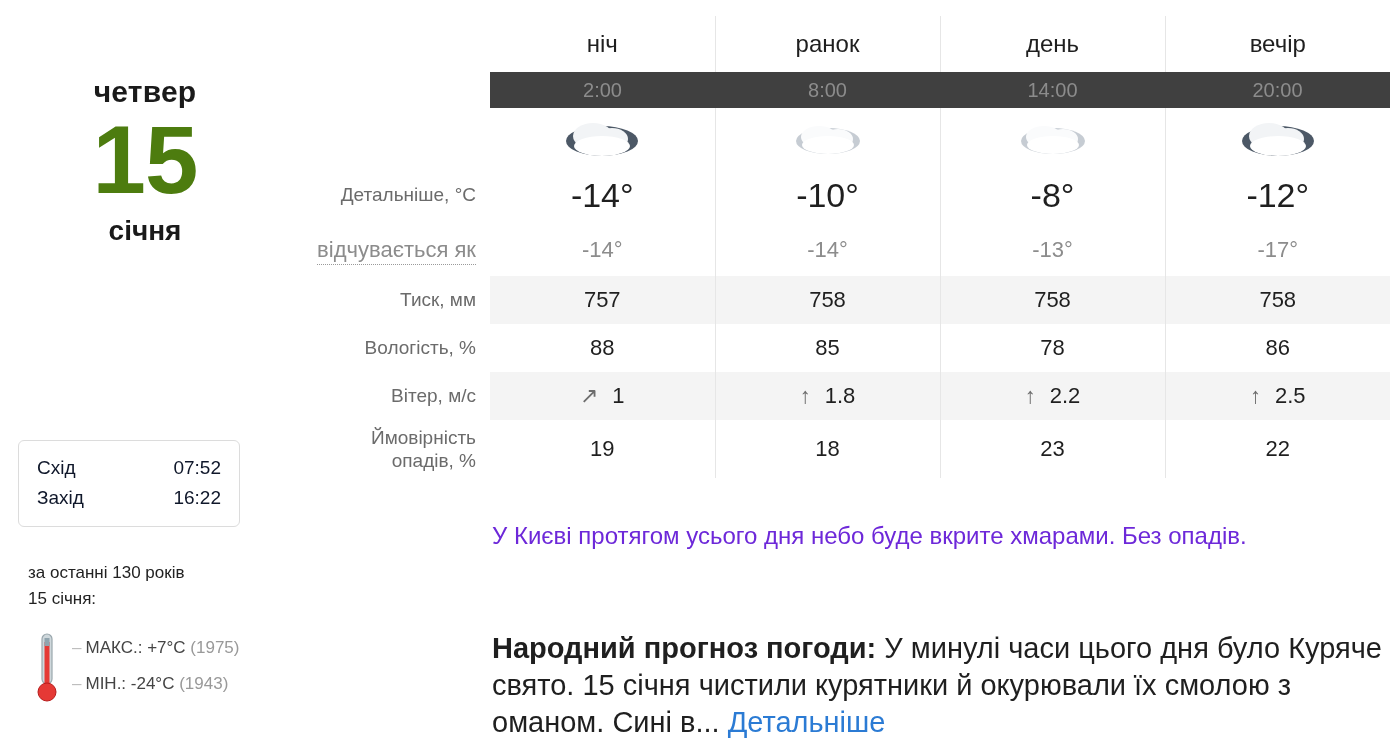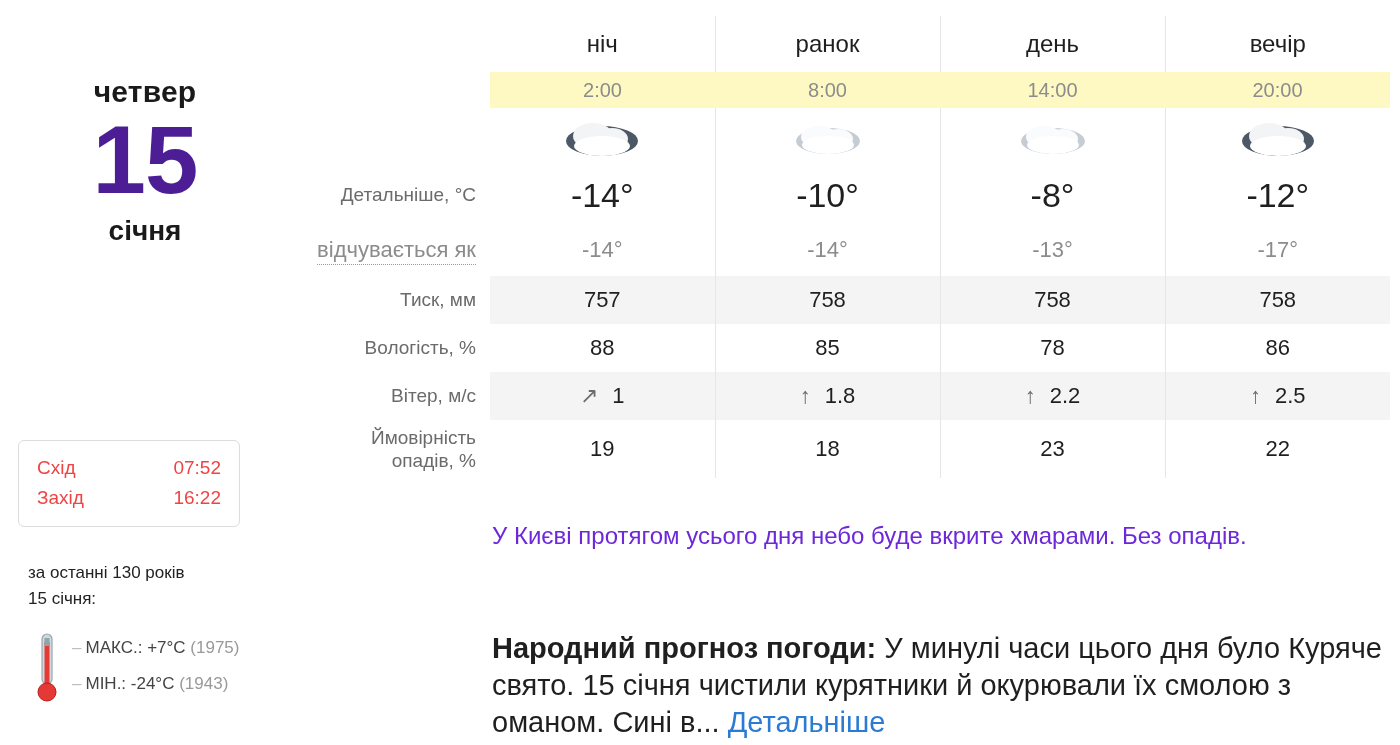--- a/index.html
+++ b/index.html
@@ -35,21 +35,21 @@
   .date-weekday {
     font-size: 30px;
     font-weight: bold;
     color: #1a1a1a;
     line-height: 36px;
     letter-spacing: 0.2px;
   }
   .date-day {
     font-size: 96px;
     font-weight: bold;
-    color: #4c1d95;
+    color: #4d7c0f;
     line-height: 100px;
     letter-spacing: -1px;
   }
   .date-month {
     font-size: 28px;
     font-weight: bold;
     color: #1a1a1a;
     line-height: 34px;
     margin-top: 4px;
   }
@@ -62,21 +62,21 @@
     box-sizing: border-box;
     border: 1px solid #dcdcdc;
     border-radius: 6px;
     padding: 12px 18px 13px 18px;
     background: #fff;
   }
   .sun-row {
     display: flex;
     justify-content: space-between;
     font-size: 19px;
-    color: #ef4444;
+    color: #0f172a;
     line-height: 30px;
   }
   .sun-row .sun-val {
     font-variant-numeric: tabular-nums;
   }
 
   .history {
     position: absolute;
     left: 28px;
     top: 548px;
@@ -154,21 +154,21 @@
     color: #1f1f1f;
     border-right: 1px solid #e6e6e6;
   }
   tr.head td.rowlabel { border-right: none; }
   tr.head td:last-child { border-right: none; }
 
   tr.time td {
     height: 36px;
     font-size: 20px;
     color: #8c8c8c;
-    background: #fef9c3;
+    background: #404040;
   }
   tr.time td.rowlabel { background: #ffffff; }
 
   tr.icons td {
     height: 58px;
     border-right: 1px solid #e6e6e6;
   }
   tr.icons td.rowlabel { border-right: none; }
   tr.icons td:last-child { border-right: none; }
 

